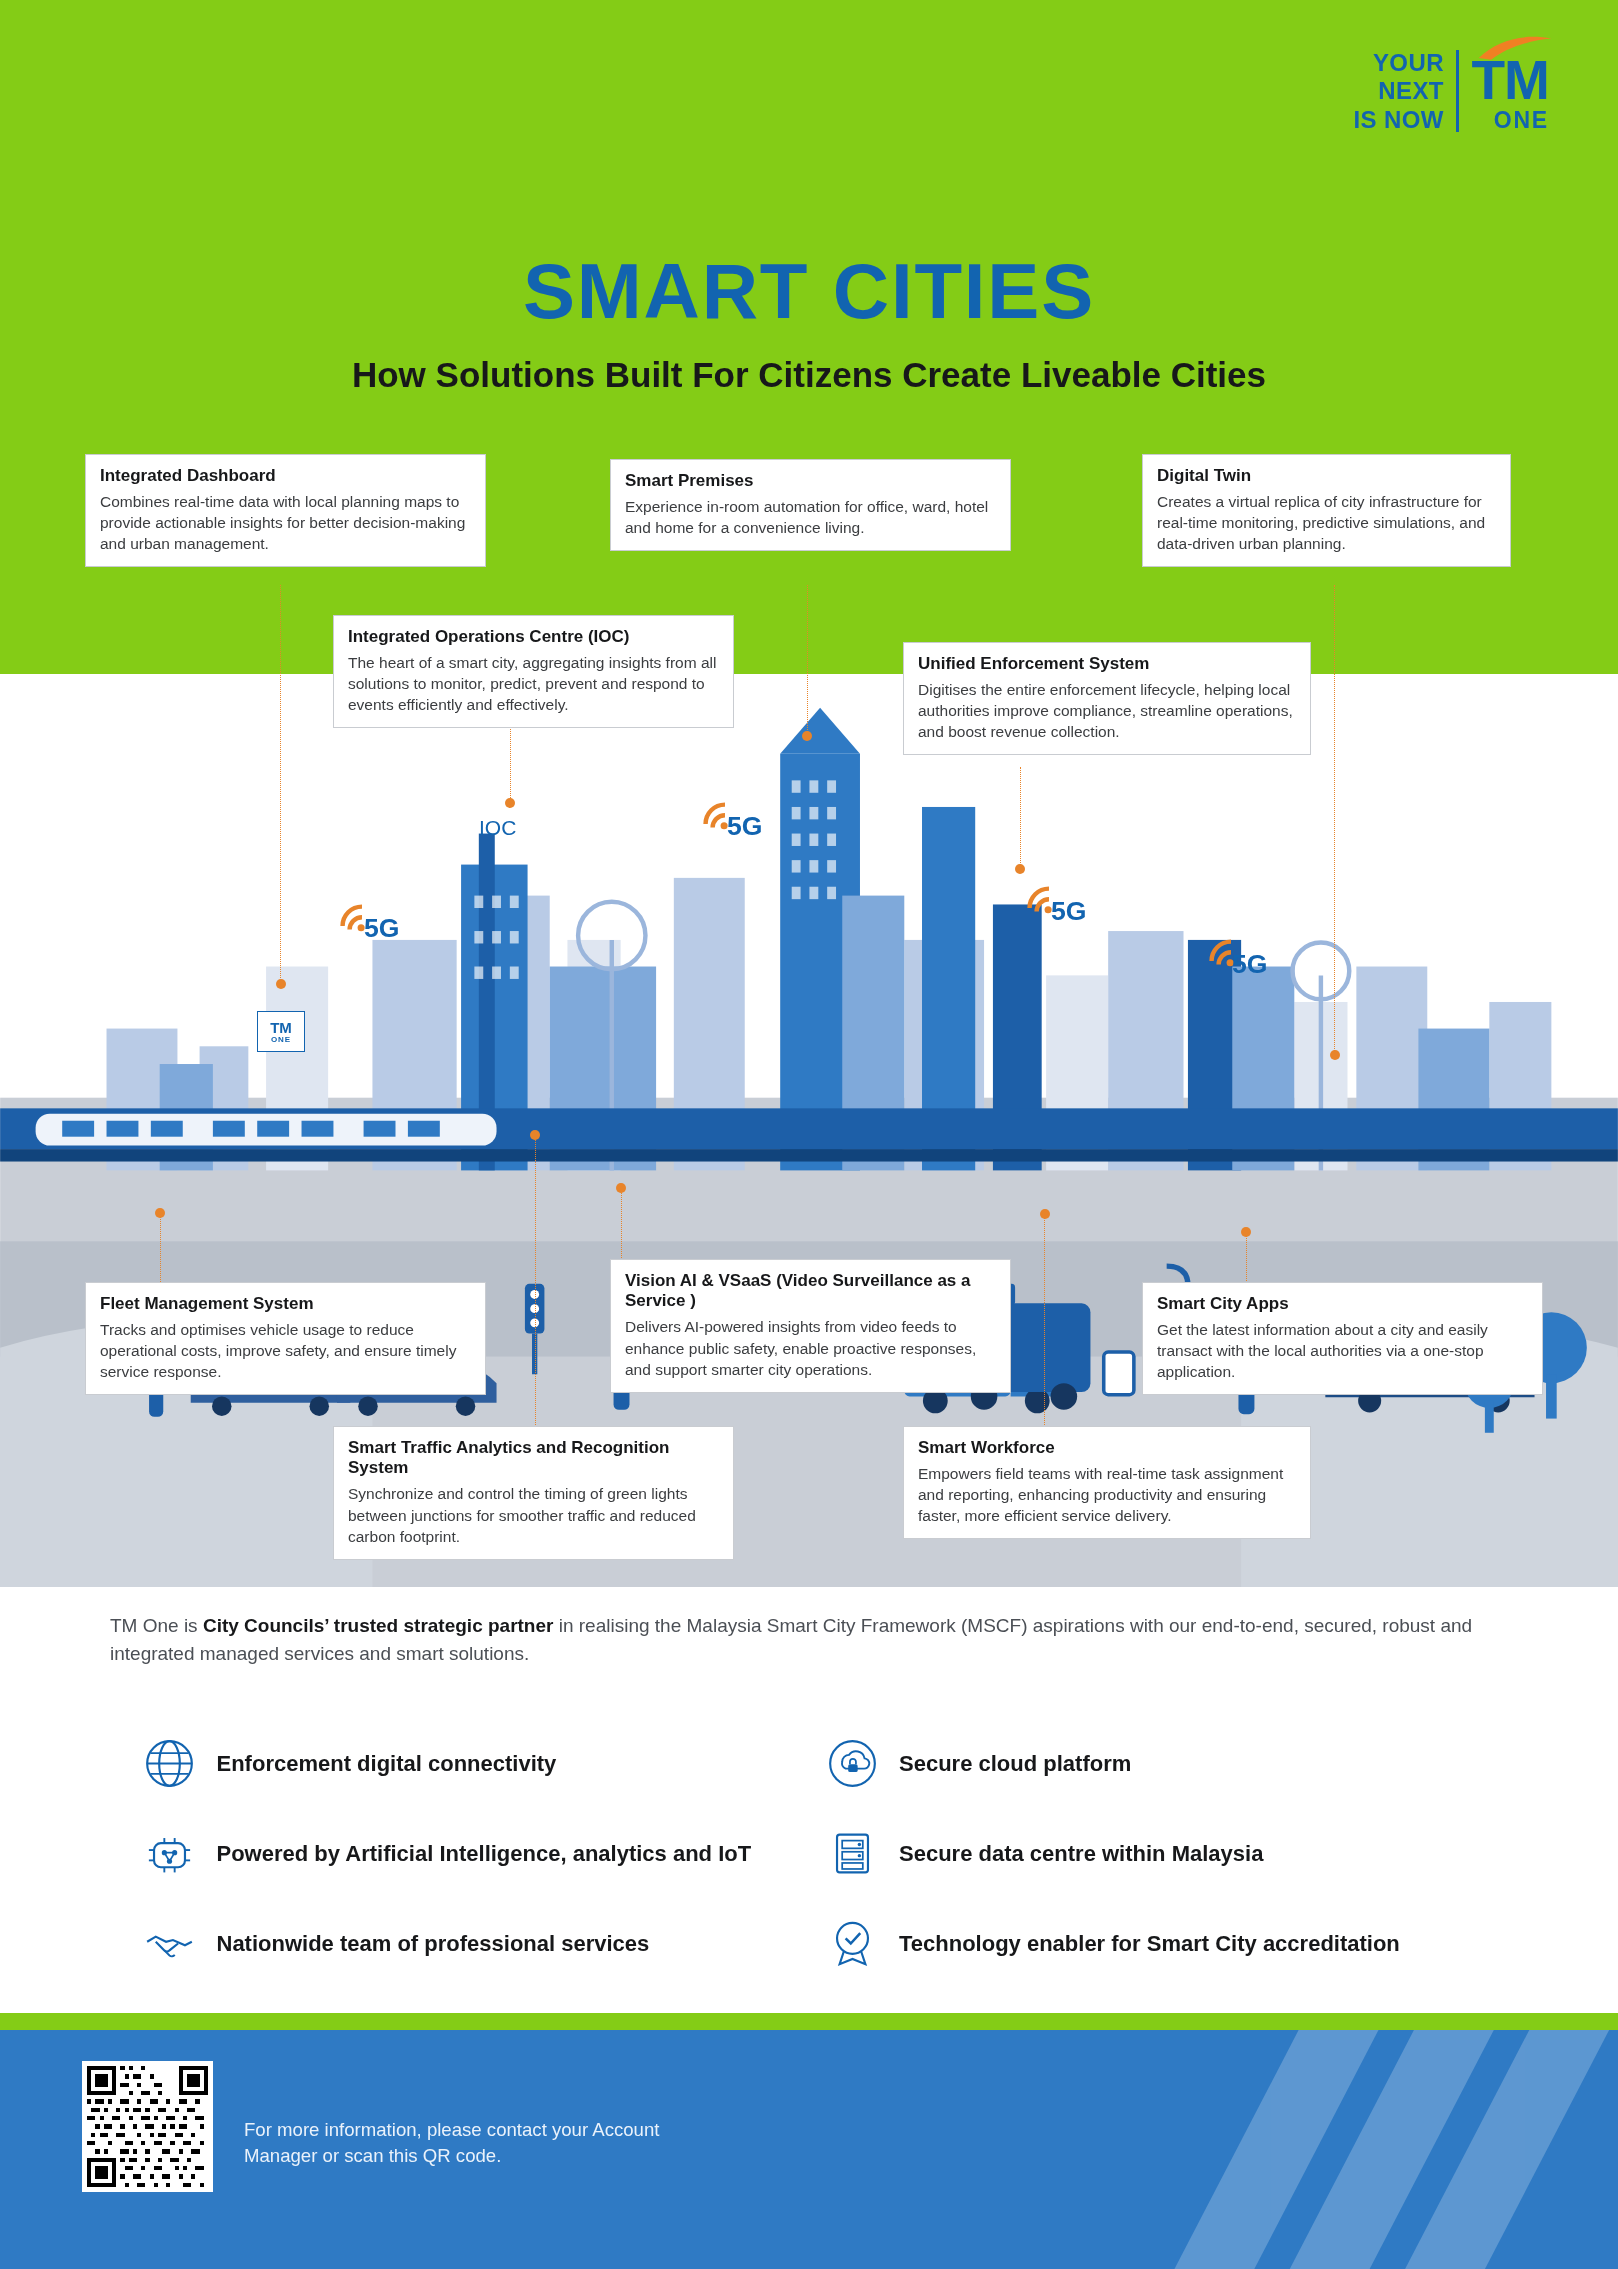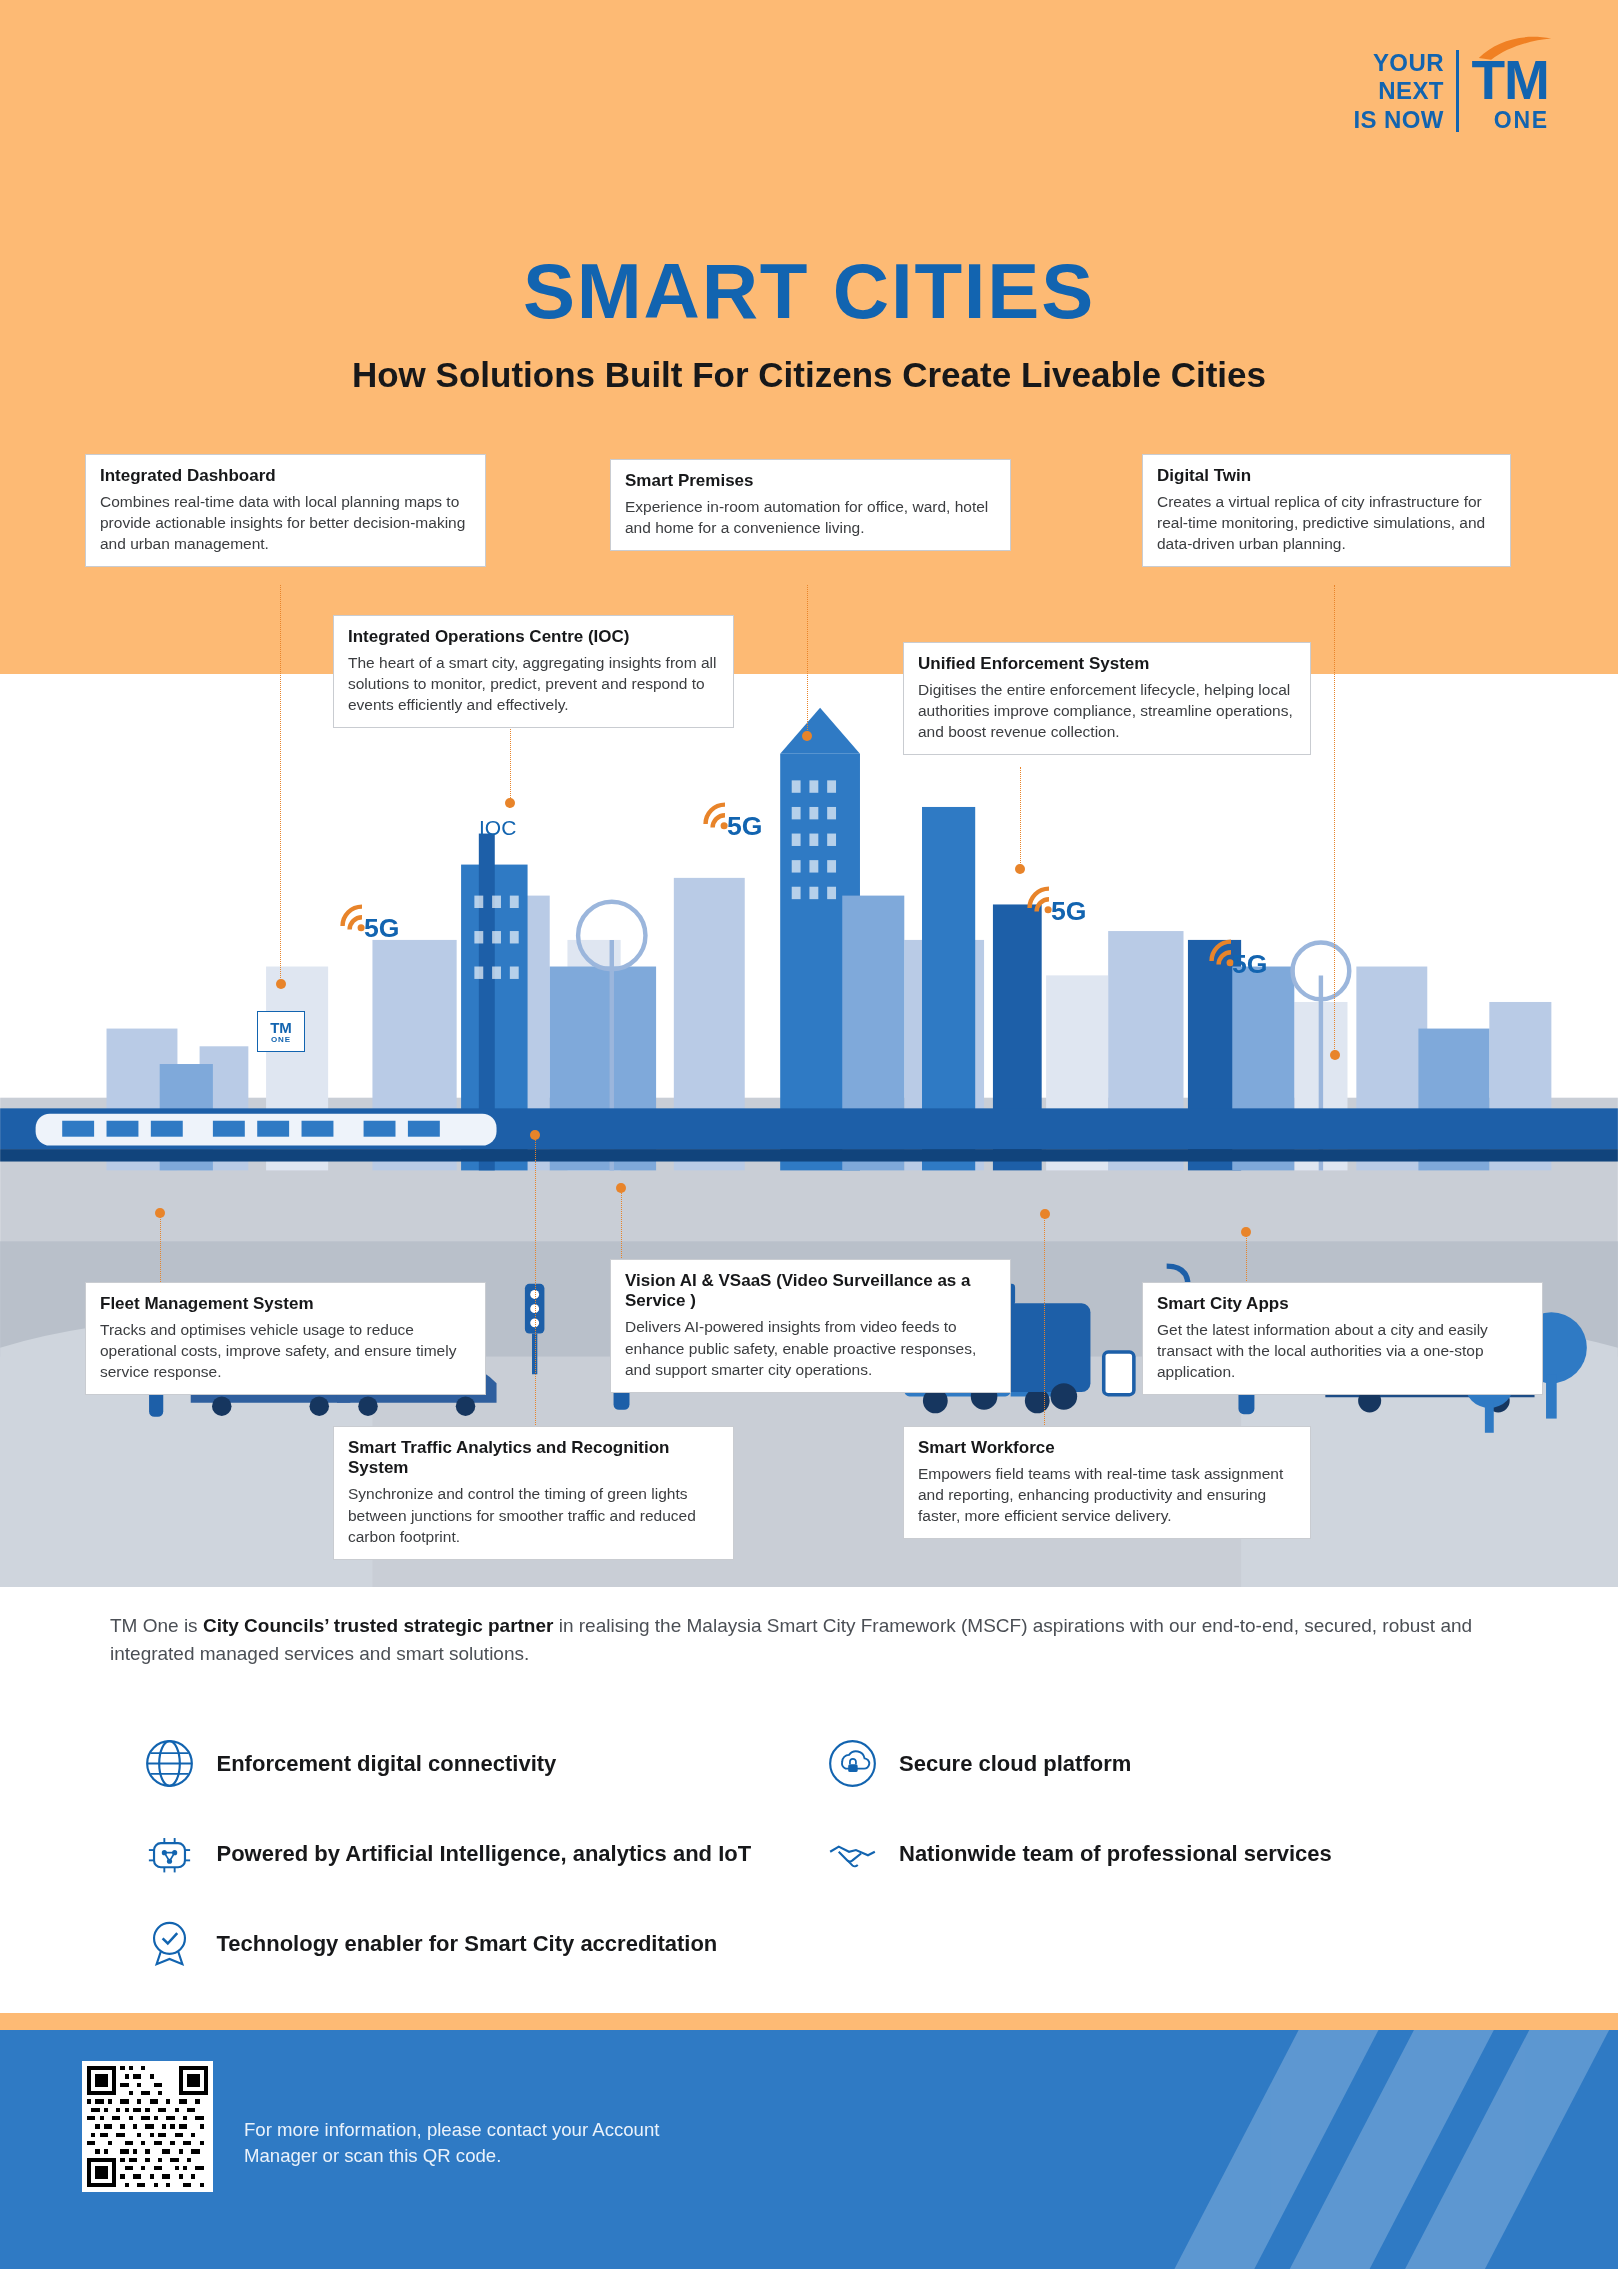--- a/index.html
+++ b/index.html
@@ -5,21 +5,21 @@
   * { box-sizing: border-box; margin: 0; padding: 0; }
   html, body {
     width: 1618px;
     background: #ffffff;
     font-family: "Liberation Sans", sans-serif;
   }
   .page {
     position: relative;
     width: 1618px;
     height: 2270px;
-    background: #fdba74;
+    background: #84cc16;
     overflow: hidden;
   }
 
   
   .logo-block {
     position: absolute;
     top: 49px;
     right: 69px;
     display: flex;
     align-items: center;
@@ -549,20 +549,31 @@
               <line x1="38" y1="48" x2="38" y2="54"></line>
             <line x1="8" y1="28" x2="14" y2="28"></line>
               <line x1="8" y1="40" x2="14" y2="40"></line>
             <line x1="50" y1="28" x2="56" y2="28"></line>
               <line x1="50" y1="40" x2="56" y2="40"></line>
           </g>
         </svg>
         <div class="f-label">Powered by Artificial Intelligence, analytics and IoT</div>
       </div>
 
+      <div class="feature">
+        <svg class="f-icon" viewBox="0 0 64 64">
+          <rect x="14" y="10" width="36" height="44" rx="3" fill="none" stroke="#1264b0" stroke-width="2.5"></rect>
+          <rect x="20" y="17" width="24" height="9" fill="none" stroke="#1264b0" stroke-width="2"></rect>
+          <rect x="20" y="30" width="24" height="9" fill="none" stroke="#1264b0" stroke-width="2"></rect>
+          <rect x="20" y="43" width="24" height="7" fill="none" stroke="#1264b0" stroke-width="2"></rect>
+          <circle cx="40" cy="21.5" r="2" fill="#1264b0"></circle>
+          <circle cx="40" cy="34.5" r="2" fill="#1264b0"></circle>
+        </svg>
+        <div class="f-label">Secure data centre within Malaysia</div>
+      </div>
 
       <div class="feature">
         <svg class="f-icon" viewBox="0 0 64 64">
           <path d="M6,30 l10,-6 l12,6 l8,-2 l14,6 l8,-4" fill="none" stroke="#1264b0" stroke-width="2.5"></path>
           <path d="M16,30 l10,10 a4,4 0 0 0 6,0 l10,-8" fill="none" stroke="#1264b0" stroke-width="2.5"></path>
           <path d="M26,40 l6,6 a4,4 0 0 0 6,-1" fill="none" stroke="#1264b0" stroke-width="2.2"></path>
         </svg>
         <div class="f-label">Nationwide team of professional services</div>
       </div>
 

